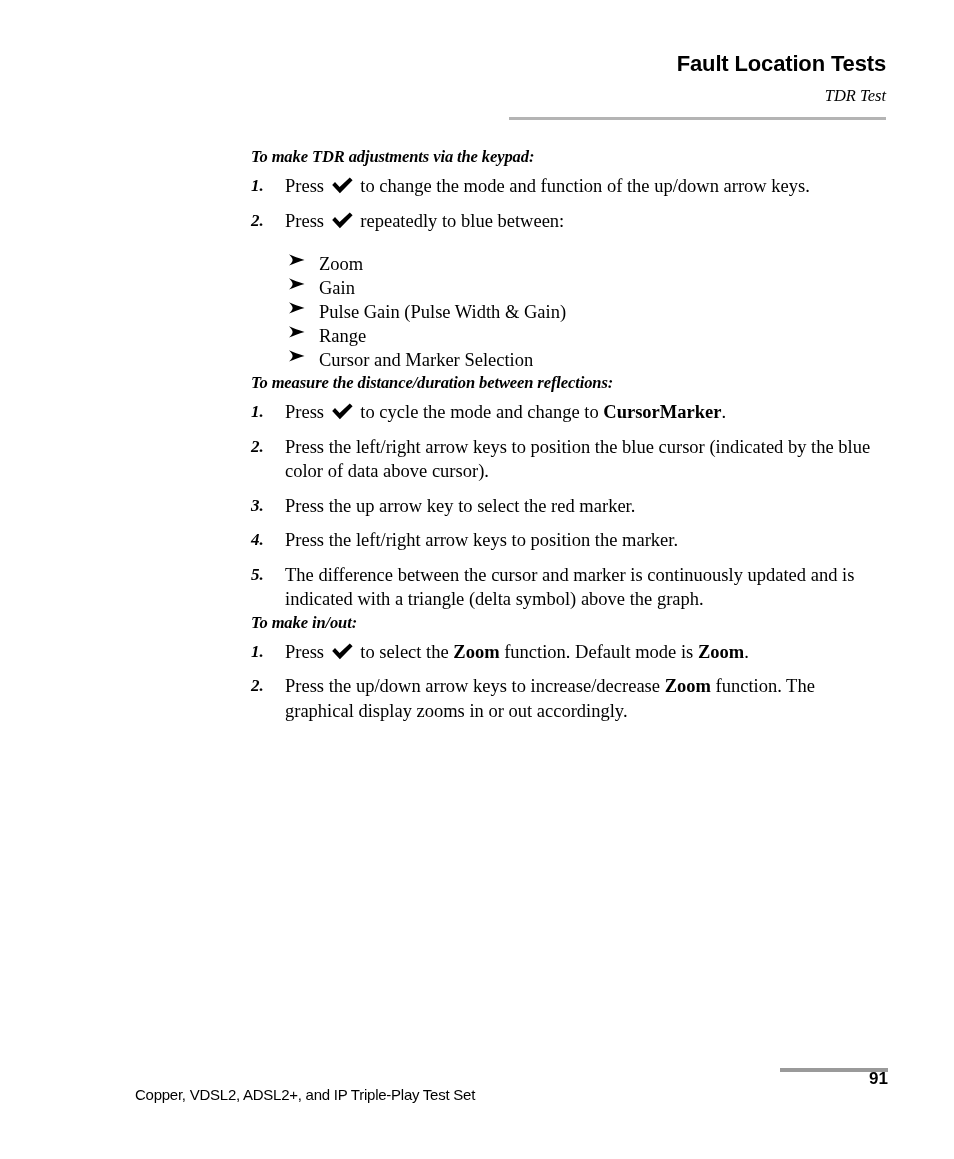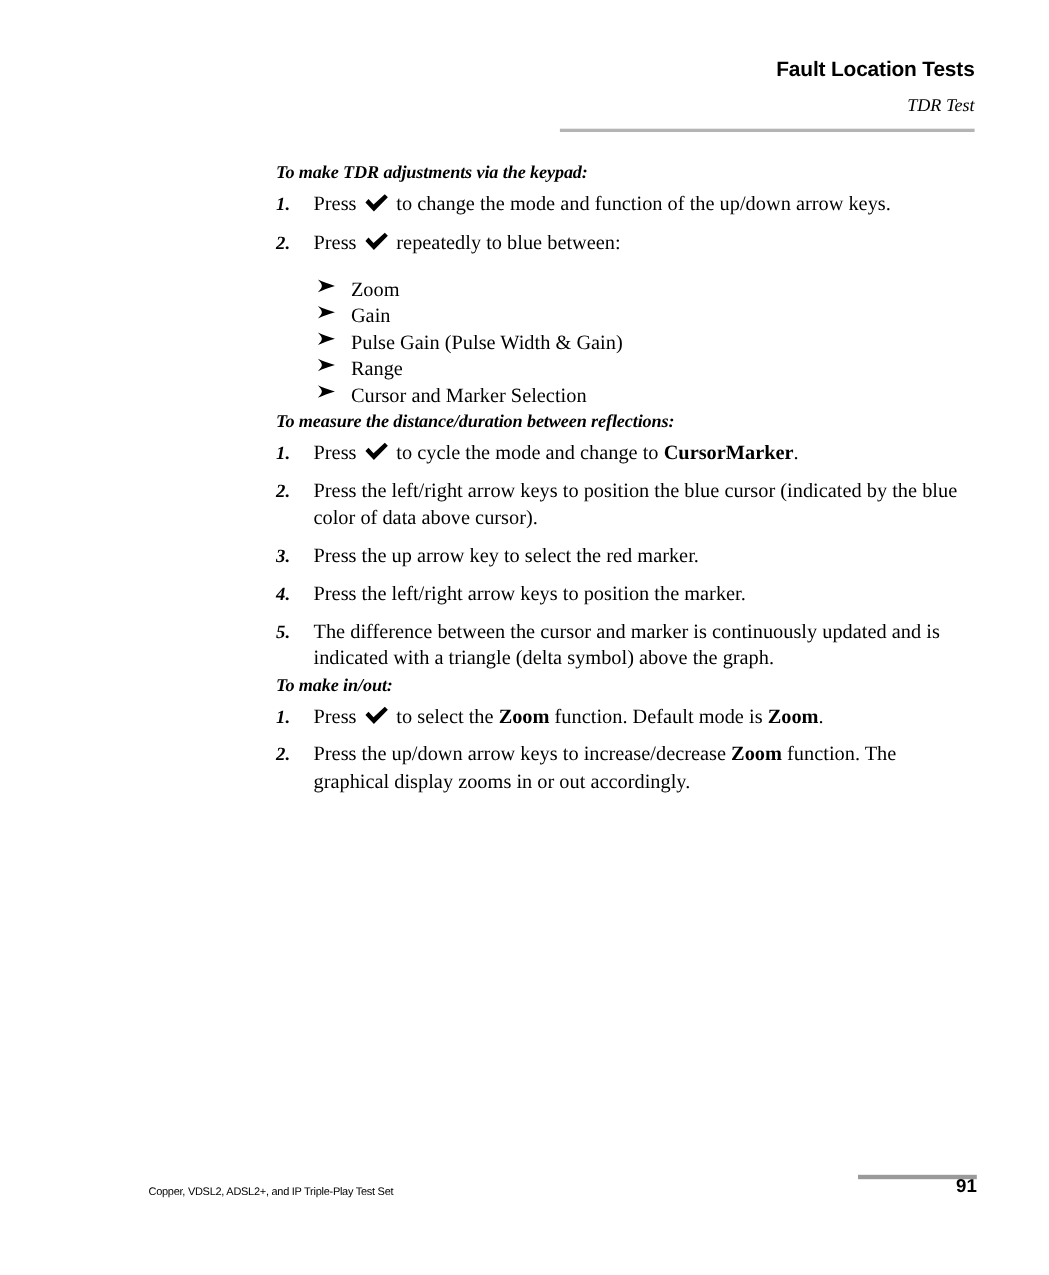--- a/index.html
+++ b/index.html
@@ -20,21 +20,21 @@
   .page-header {
     position: absolute;
     top: 52px;
     left: 0;
     width: 886px;
     text-align: right;
   }
   .header-title {
     font-family: "Liberation Sans", sans-serif;
     font-weight: bold;
-    font-size: 19px;
+    font-size: 22px;
     letter-spacing: -0.15px;
     line-height: 24px;
     color: #000;
   }
   .header-subtitle {
     font-family: "Liberation Serif", serif;
     font-style: italic;
     font-size: 16.5px;
     line-height: 22px;
     margin-top: 9px;
@@ -138,23 +138,23 @@
     position: absolute;
     left: 780px;
     top: 6px;
     width: 108px;
     height: 4px;
     background: #9a9a9a;
   }
   .footer-text {
     position: absolute;
     left: 135px;
-    top: 16px;
+    top: 24px;
     font-family: "Liberation Sans", sans-serif;
-    font-size: 10px;
+    font-size: 15px;
     letter-spacing: -0.25px;
     color: #000;
   }
   .footer-page {
     position: absolute;
     left: 780px;
     top: 7px;
     width: 108px;
     text-align: right;
     font-family: "Liberation Sans", sans-serif;

